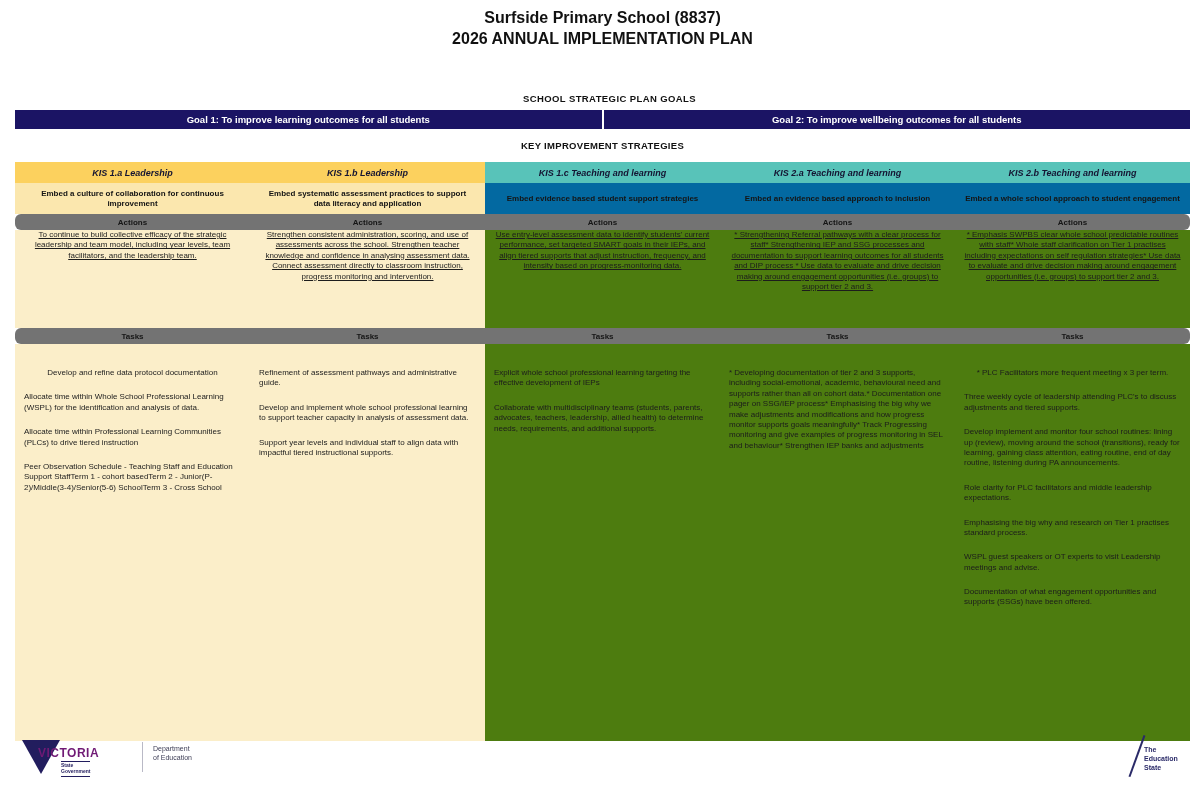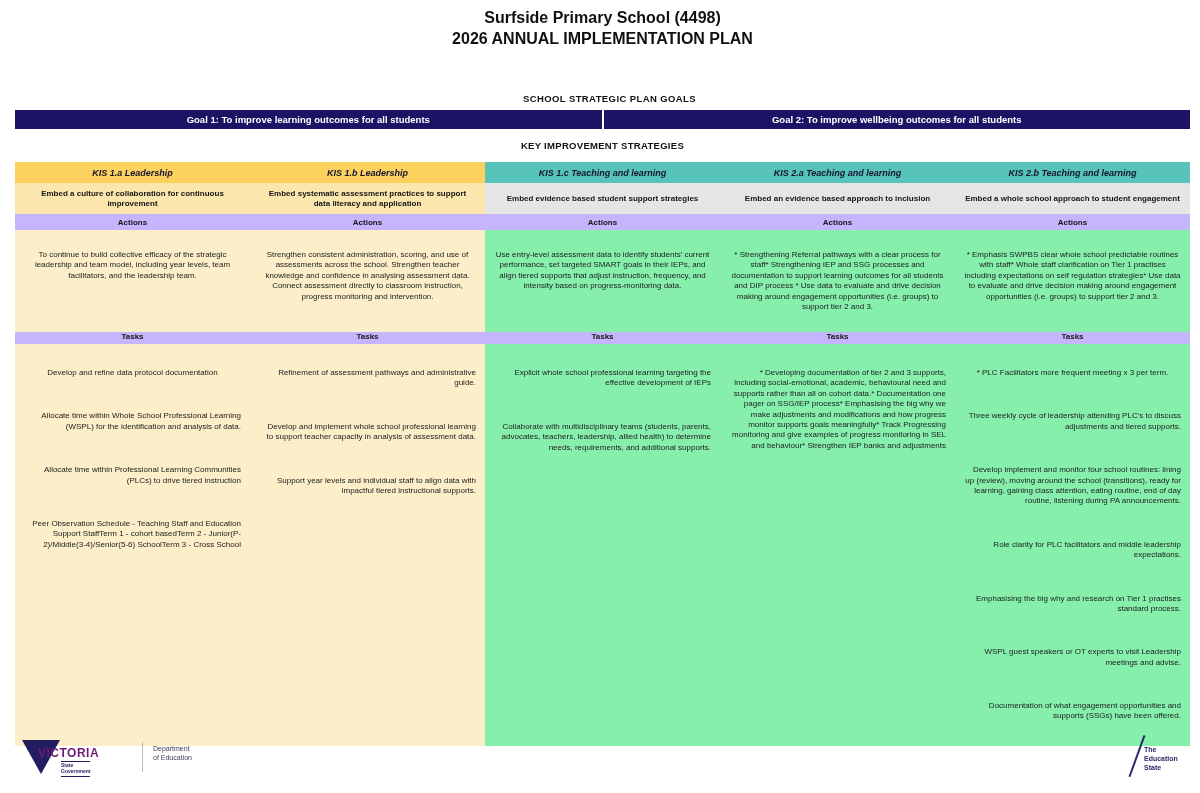--- a/index.html
+++ b/index.html
@@ -10,51 +10,51 @@
   }
   .page-title{
     position:absolute;left:15px;top:8px;width:1175px;text-align:center;
     font-size:16px;font-weight:bold;line-height:1.3;color:#111;
   }
   .section-heading{
     position:absolute;left:22px;top:93px;width:1175px;text-align:center;
     font-size:9.5px;font-weight:bold;letter-spacing:.4px;color:#111;
   }
   .plan-table{position:absolute;left:15px;top:110px;width:1175px;}
-  .band{display:grid;grid-template-columns:repeat(5,1fr);}
+  .band{display:grid;grid-template-columns:repeat(5,1fr);border-radius:6px;}
   .band-goals{grid-template-columns:1fr 1fr;column-gap:2px;height:19px;}
   .goal-cell{
     background:#1b1464;color:#ffffff;font-size:9.5px;font-weight:bold;
     display:flex;align-items:center;justify-content:center;
   }
   .kis-heading-band{
     height:33px;display:flex;align-items:center;justify-content:center;
     font-size:9.5px;font-weight:bold;letter-spacing:.3px;color:#111;background:#ffffff;
   }
   .cell{display:flex;align-items:center;justify-content:center;text-align:center;}
   .kis-header-band{height:21px;}
   .kis-header-band .cell{font-size:9px;font-weight:bold;color:#141432;font-style:italic;}
   .bg-yellow-dark{background:#fcd15e;}
   .bg-teal-dark{background:#58c3b9;}
   .strategy-band{height:31px;}
   .strategy-band .cell{font-size:8px;font-weight:bold;line-height:1.25;padding:2px 10px;color:#151515;}
   .bg-yellow-mid{background:#fbe7ae;}
-  .bg-teal-mid{background:#e5e5e5;}
-  .label-band{height:16px;background:#c4b5fd;}
+  .bg-teal-mid{background:#0369a1;}
+  .label-band{height:16px;background:#737373;}
   .label-band .cell{font-size:8px;font-weight:bold;color:#151515;}
   .actions-band{height:98px;}
   .actions-band .cell{
-    font-size:8px;line-height:1.3;padding:20px 9px;align-items:flex-start;justify-content:center;
+    font-size:8px;line-height:1.3;padding:0 9px;align-items:flex-start;justify-content:center;text-decoration:underline;
   }
   .bg-yellow-light{background:#fbeec9;}
-  .bg-teal-light{background:#86efac;}
+  .bg-teal-light{background:#4d7c0f;}
   .tasks-band{height:397px;}
   .tasks-cell{
-    display:flex;flex-direction:column;gap:33px;align-items:center;
-    padding:24px 9px;box-sizing:border-box;text-align:right;
+    display:flex;flex-direction:column;gap:14px;align-items:center;
+    padding:24px 9px;box-sizing:border-box;text-align:left;
   }
   .task-item{font-size:8px;line-height:1.3;}
   
   .victoria-logo{position:absolute;left:22px;top:738px;display:flex;align-items:flex-start;}
   .vic-mark{position:relative;width:118px;height:42px;}
   .vic-triangle{
     position:absolute;left:0;top:2px;width:38px;height:34px;background:#221d5e;
     clip-path:polygon(0 0,100% 0,50% 100%);
   }
   .vic-word{
@@ -75,21 +75,21 @@
   }
   .edu-text{
     position:absolute;left:16px;top:10px;font-size:7px;font-weight:bold;
     color:#2a2a68;line-height:1.25;
   }
 </style>
 </head>
 <body>
 
 <div class="page-title">
-  <div>Surfside Primary School (4498)</div>
+  <div>Surfside Primary School (8837)</div>
   <div>2026 ANNUAL IMPLEMENTATION PLAN</div>
 </div>
 
 <div class="section-heading">SCHOOL STRATEGIC PLAN GOALS</div>
 
 <div class="plan-table">
 
   <div class="band band-goals">
     <div class="goal-cell">Goal 1: To improve learning outcomes for all students</div>
     <div class="goal-cell">Goal 2: To improve wellbeing outcomes for all students</div>

